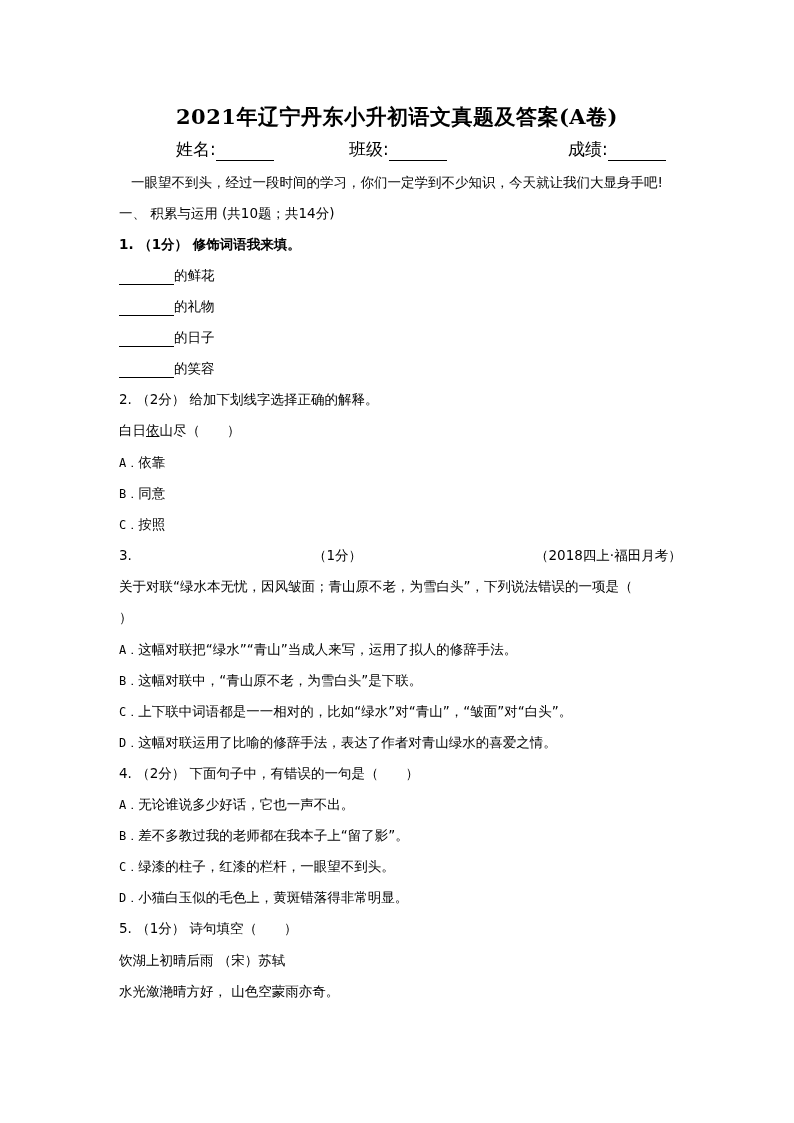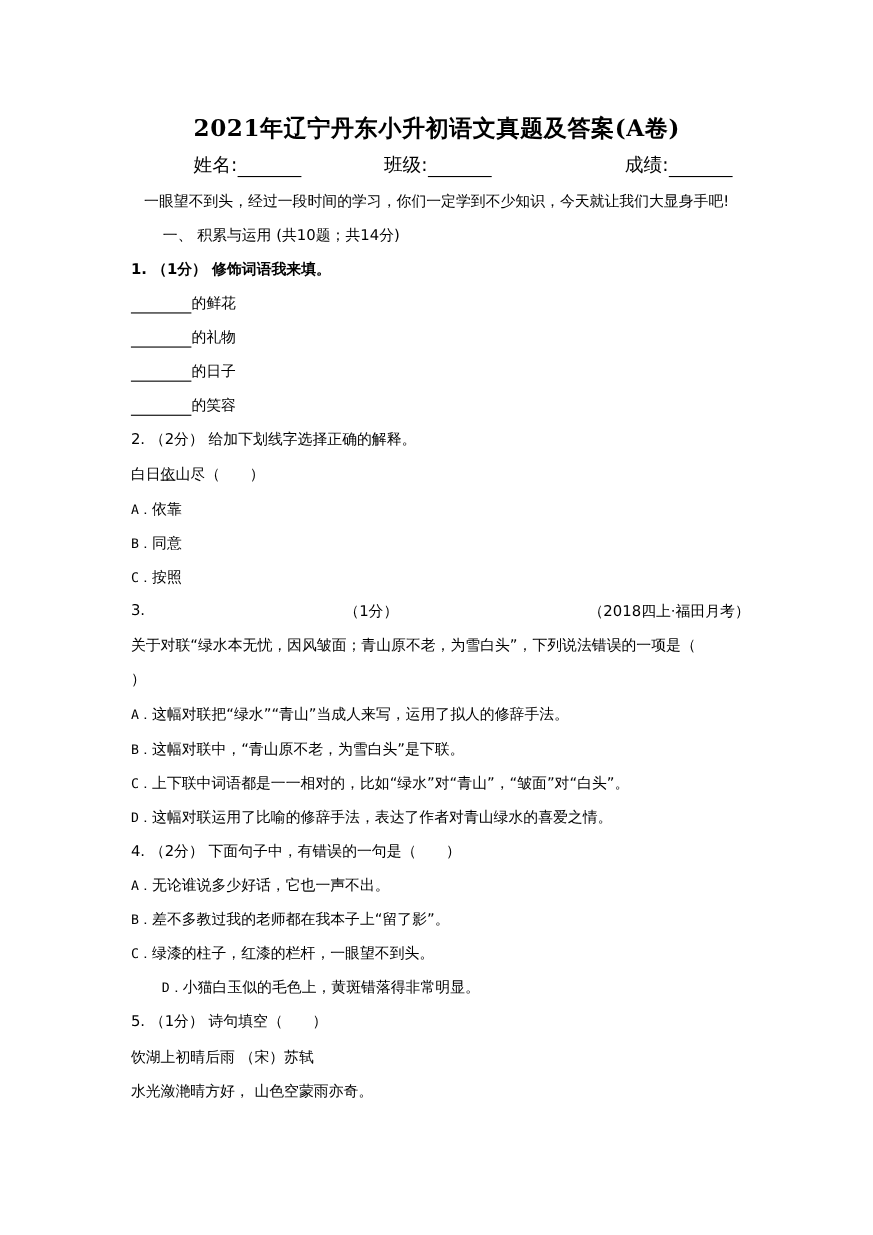--- a/index.html
+++ b/index.html
@@ -27,21 +27,21 @@
     <span>姓名:</span><span class="blank" style="width:58px;"></span>
   </div>
   <div class="info" style="left:349px;">
     <span>班级:</span><span class="blank" style="width:58px;"></span>
   </div>
   <div class="info" style="left:524px;margin-left:44px;">
     <span>成绩:</span><span class="blank" style="width:58px;"></span>
   </div>
 
   <div class="line indent" style="top:174px;">一眼望不到头，经过一段时间的学习，你们一定学到不少知识，今天就让我们大显身手吧!</div>
-  <div class="line" style="top:205px;margin-left:29px;">一、 积累与运用 (共10题；共14分)</div>
+  <div class="line" style="top:205px;">一、 积累与运用 (共10题；共14分)</div>
 
   <div class="line" style="top:236px;font-weight:bold;">1. （1分） 修饰词语我来填。</div>
   <div class="line" style="top:267px;"><span class="fill"></span><span>的鲜花</span></div>
   <div class="line" style="top:298px;"><span class="fill"></span><span>的礼物</span></div>
   <div class="line" style="top:329px;"><span class="fill"></span><span>的日子</span></div>
   <div class="line" style="top:360px;"><span class="fill"></span><span>的笑容</span></div>
 
   <div class="line" style="top:391px;">2. （2分） 给加下划线字选择正确的解释。</div>
   <div class="line" style="top:422px;">
     <span>白日</span><span class="u">依</span><span>山尽（　　）</span>
@@ -57,19 +57,19 @@
   <div class="line" style="top:609px;">）</div>
   <div class="line" style="top:641px;"><span class="opt-letter">A．</span><span>这幅对联把“绿水”“青山”当成人来写，运用了拟人的修辞手法。</span></div>
   <div class="line" style="top:703px;"><span class="opt-letter">C．</span><span>上下联中词语都是一一相对的，比如“绿水”对“青山”，“皱面”对“白头”。</span></div>
   <div class="line" style="top:672px;"><span class="opt-letter">B．</span><span>这幅对联中，“青山原不老，为雪白头”是下联。</span></div>
   <div class="line" style="top:734px;"><span class="opt-letter">D．</span><span>这幅对联运用了比喻的修辞手法，表达了作者对青山绿水的喜爱之情。</span></div>
 
   <div class="line" style="top:765px;">4. （2分） 下面句子中，有错误的一句是（　　）</div>
   <div class="line" style="top:796px;"><span class="opt-letter">A．</span><span>无论谁说多少好话，它也一声不出。</span></div>
   <div class="line" style="top:827px;"><span class="opt-letter">B．</span><span>差不多教过我的老师都在我本子上“留了影”。</span></div>
   <div class="line" style="top:858px;"><span class="opt-letter">C．</span><span>绿漆的柱子，红漆的栏杆，一眼望不到头。</span></div>
-  <div class="line" style="top:889px;margin-left:28px;"><span class="opt-letter">D．</span><span>小猫白玉似的毛色上，黄斑错落得非常明显。</span></div>
+  <div class="line" style="top:889px;"><span class="opt-letter">D．</span><span>小猫白玉似的毛色上，黄斑错落得非常明显。</span></div>
 
   <div class="line" style="top:920px;">5. （1分） 诗句填空（　　）</div>
   <div class="line" style="top:952px;">饮湖上初晴后雨 （宋）苏轼</div>
   <div class="line" style="top:983px;">水光潋滟晴方好， 山色空蒙雨亦奇。</div>
 
 </div>
 
 </body></html>

